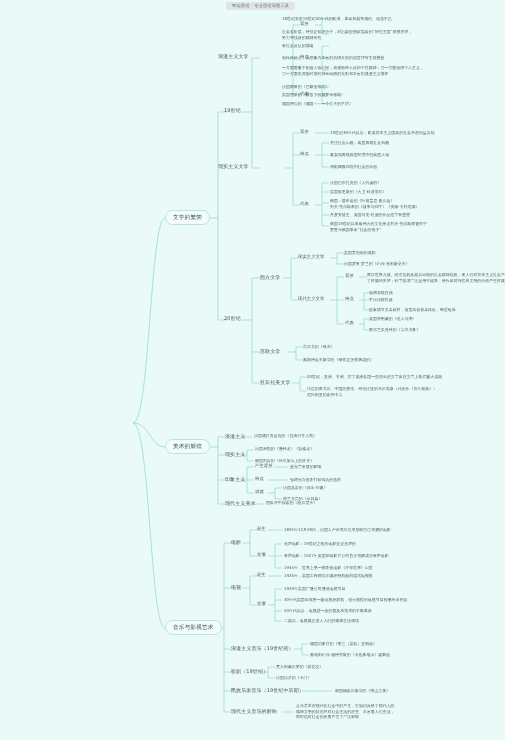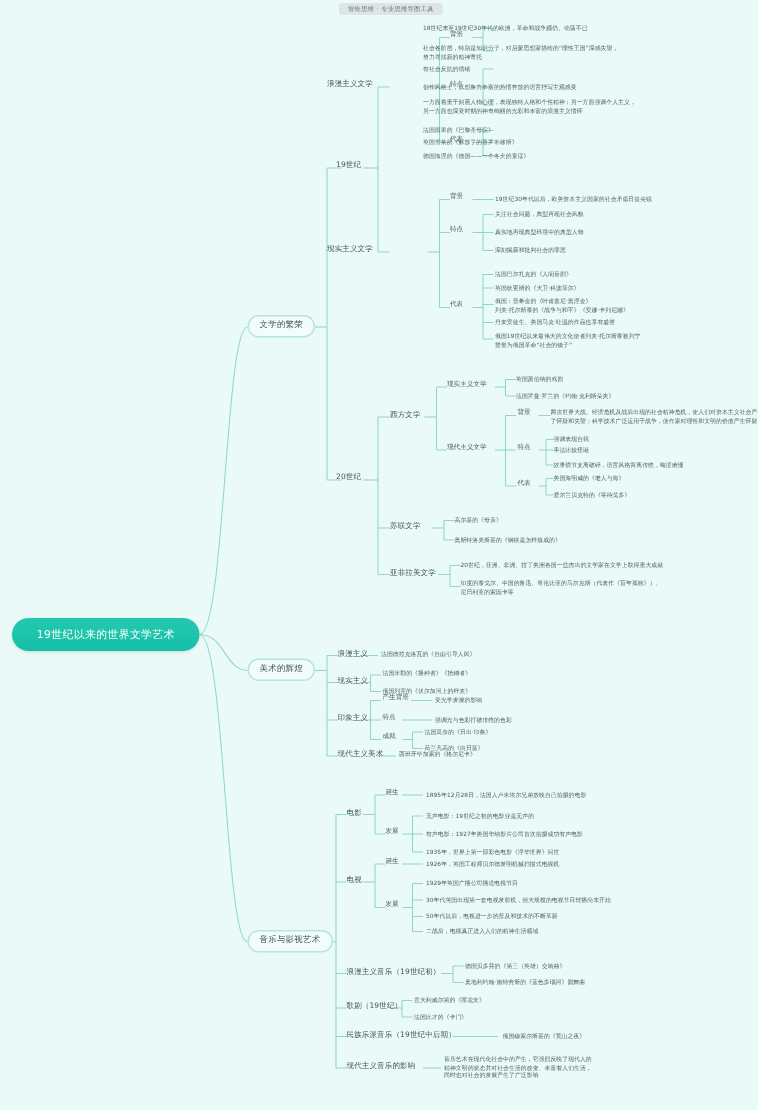--- a/index.html
+++ b/index.html
@@ -214,21 +214,20 @@
       <path d="M268,667 h7 M268,678 h7"></path>
 
       <path d="M302,691 h30"></path>
 
       <path d="M282,712 h12"></path>
     </g>
   </svg>
 
   <div class="toolbar-chip">智绘思维 · 专业思维导图工具</div>
 
-  <div class="node root">19世纪以来的世界文学艺术</div>
 
   <div class="node lvl1" style="left:165px; top:210px;">文学的繁荣</div>
 
   <div class="node lvl2" style="left:224px; top:107px;">19世纪</div>
   <div class="node lvl2" style="left:224px; top:315px;">20世纪</div>
 
   <div class="node lvl2" style="left:218px; top:53px;">浪漫主义文学</div>
   <div class="node lvl2" style="left:218px; top:163px;">现实主义文学</div>
 
   <div class="node lvl3" style="left:300px; top:21px;">背景</div>

